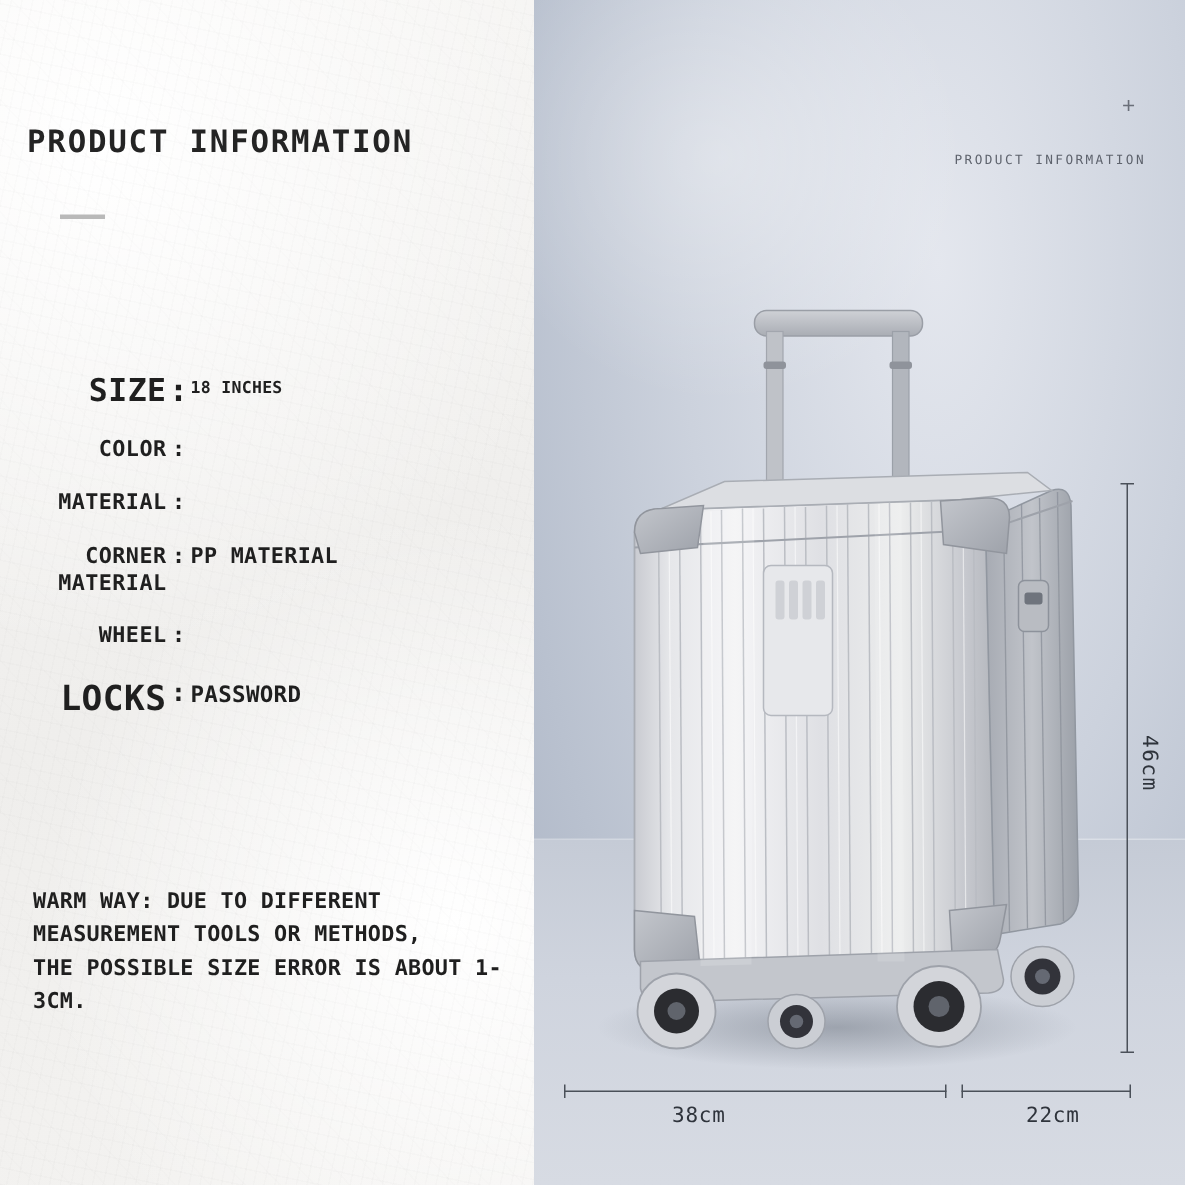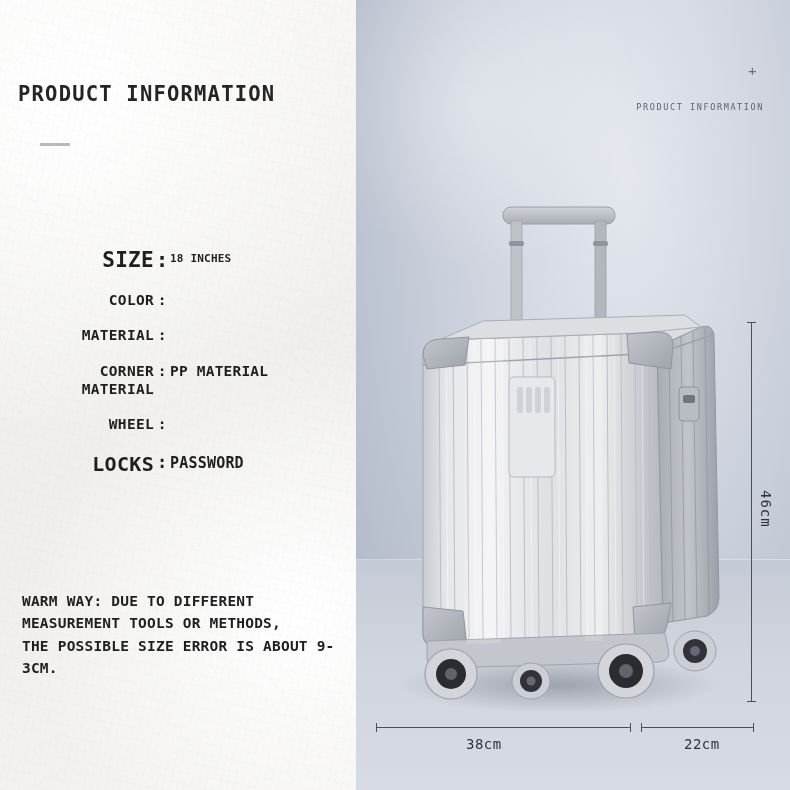--- a/index.html
+++ b/index.html
@@ -66,22 +66,21 @@
   .spec-list {
     position: absolute;
     left: 0;
     top: 248px;
     width: 356px;
   }
   .spec-row {
     display: flex;
     align-items: flex-start;
     margin-bottom: 18px;
-    padding-left: 18px;
-    margin-left: 32px;
+    padding-left: 7px;
   }
   .spec-label {
     width: 104px;
     flex: 0 0 104px;
     text-align: right;
     font-size: 14.5px;
     font-weight: bold;
     color: #1f1f1f;
     line-height: 1.22;
     letter-spacing: 0.3px;
@@ -101,21 +100,21 @@
     color: #1f1f1f;
     line-height: 1.22;
     letter-spacing: 0.2px;
   }
 
   .spec-row.size .spec-label { font-size: 21px; }
   .spec-row.size .spec-colon { font-size: 21px; }
   .spec-row.size .spec-value { font-size: 11px; padding-top: 4px; }
 
   .spec-row.locks { margin-top: 14px; }
-  .spec-row.locks .spec-label { font-size: 20px; }
+  .spec-row.locks .spec-label { font-size: 23px; }
   .spec-row.locks .spec-colon { font-size: 17px; }
   .spec-row.locks .spec-value { font-size: 15px; padding-top: 2px; }
 
   .warm-note {
     position: absolute;
     left: 22px;
     top: 590px;
     width: 320px;
     font-size: 14.5px;
     font-weight: bold;
@@ -231,21 +230,21 @@
     position: absolute;
     top: -4px;
     width: 1px;
     height: 9px;
     background: #4a5059;
   }
   .dim-h-main:before { left: 0; }
   .dim-h-main:after { right: 0; }
   .dim-h-main-label {
     position: absolute;
-    left: 110px;
+    left: 92px;
     bottom: 38px;
     font-size: 14px;
     color: #2f343c;
     letter-spacing: 0.5px;
   }
 
   .dim-h-side {
     position: absolute;
     left: 285px;
     bottom: 62px;
@@ -315,21 +314,21 @@
 
       <div class="spec-row locks">
         <div class="spec-label">LOCKS</div>
         <div class="spec-colon">:</div>
         <div class="spec-value">PASSWORD</div>
       </div>
 
     </div>
 
     <div class="warm-note">WARM WAY: DUE TO DIFFERENT MEASUREMENT TOOLS OR METHODS,
-THE POSSIBLE SIZE ERROR IS ABOUT 9-3CM.</div>
+THE POSSIBLE SIZE ERROR IS ABOUT 1-3CM.</div>
   </div>
 
   <div class="right-panel">
     <div class="wall-soft"></div>
     <div class="floor"></div>
     <div class="floor-line"></div>
 
     <div class="plus-mark">+</div>
     <div class="right-caption">PRODUCT INFORMATION</div>
 

